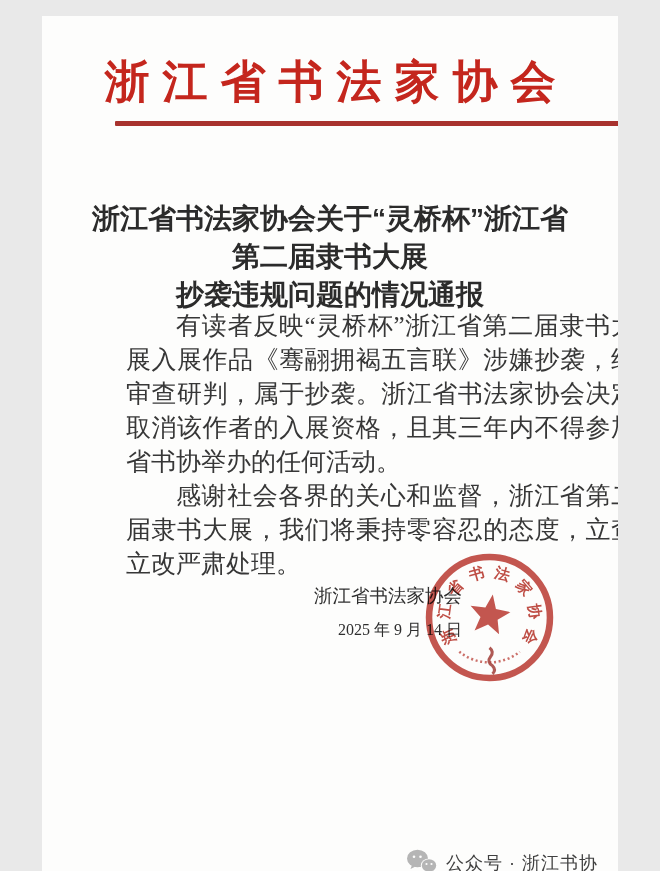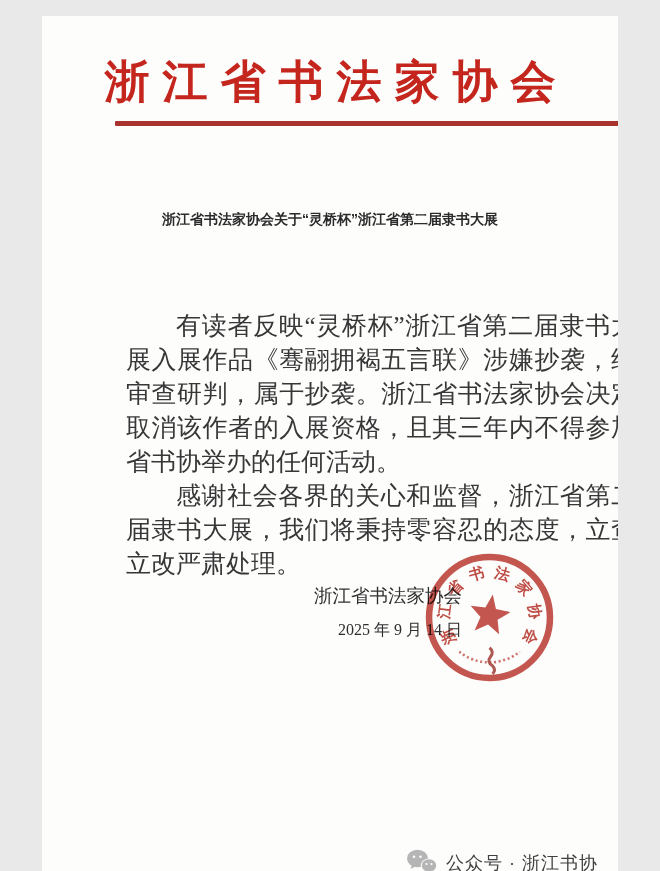--- a/index.html
+++ b/index.html
@@ -26,21 +26,21 @@
     position:absolute;top:105px;left:73px;
     width:514px;height:5px;
     background:#a8322e;
     border-radius:1px;
   }
   .title{
     position:absolute;top:184px;left:40px;right:40px;
     text-align:center;
     font-family:"Liberation Sans", sans-serif;
     font-weight:700;
-    font-size:14px;
+    font-size:28px;
     line-height:38px;
     color:#2b2b2b;
   }
   .body{
     position:absolute;top:293px;left:84px;width:510px;
     font-size:25px;
     line-height:34px;
     color:#373737;
     text-align:justify;
   }
@@ -78,20 +78,21 @@
 <body>
 
 <div class="page">
 
   <div class="letterhead">浙江省书法家协会</div>
 
   <div class="rule"></div>
 
   <div class="title">
     <div>浙江省书法家协会关于“灵桥杯”浙江省第二届隶书大展</div>
+    <div>抄袭违规问题的情况通报</div>
   </div>
 
   <div class="body">
     <p>有读者反映“灵桥杯”浙江省第二届隶书大展入展作品《骞翮拥褐五言联》涉嫌抄袭，经审查研判，属于抄袭。浙江省书法家协会决定取消该作者的入展资格，且其三年内不得参加省书协举办的任何活动。</p>
     <p>感谢社会各界的关心和监督，浙江省第二届隶书大展，我们将秉持零容忍的态度，立查立改严肃处理。</p>
   </div>
 
   <div class="sign">
     <div class="sign-name">浙江省书法家协会</div>
     <div class="sign-date">2025 年 9 月 14 日</div>

